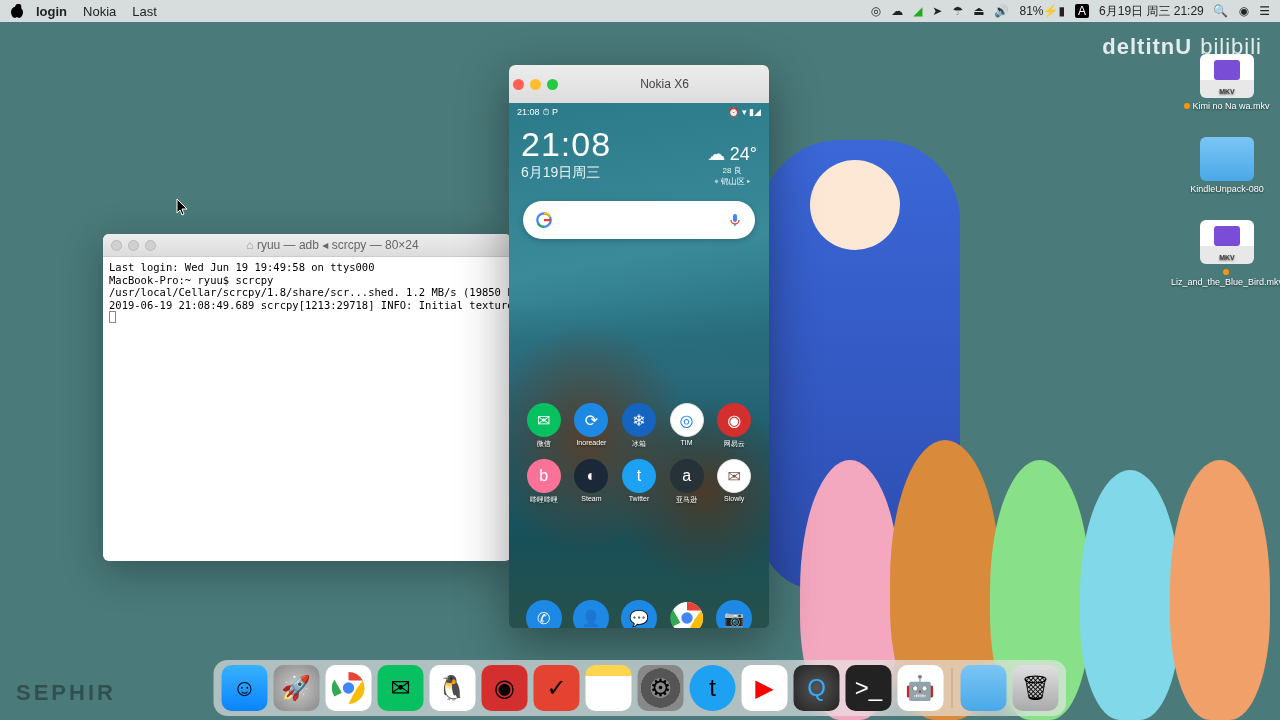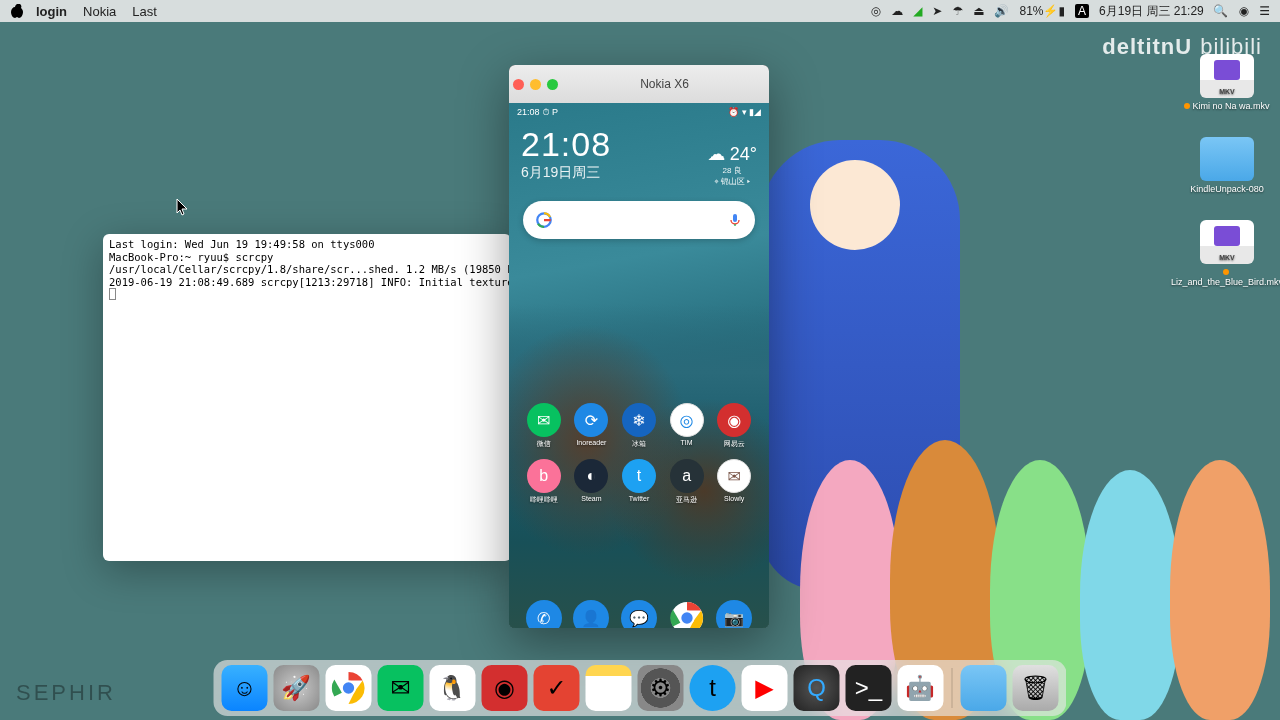--- a/index.html
+++ b/index.html
@@ -20,21 +20,21 @@
 .menubar{position:absolute;top:0;left:0;right:0;height:22px;background:rgba(235,235,235,.88);display:flex;align-items:center;font-size:13px;color:#222;z-index:100;padding:0 10px;}
 .menubar .apple{width:14px;height:14px;background:#000;clip-path:path("M7 0C5 1 5 3 5 3 3 3 1 5 1 8c0 3 2 6 4 6 1 0 1-1 2-1s1 1 2 1c2 0 4-3 4-6 0-2-1-3-2-4 1-2 0-3-1-4H9C8 0 7 0 7 0Z");margin-right:12px;}
 .menubar .app{font-weight:700;margin-right:16px;}
 .menubar .mi{margin-right:16px;}
 .menubar .spacer{flex:1;}
 .menubar .ri{margin-left:10px;font-size:12px;display:flex;align-items:center;}
 
 
 .watermark{position:absolute;top:34px;right:18px;font-size:22px;font-weight:600;color:rgba(255,255,255,.85);letter-spacing:1px;display:flex;align-items:flex-start;gap:8px;margin-left:20px;}
 .watermark .bili{font-family:Arial;font-weight:400;}
-.wm-bottom{position:absolute;left:16px;bottom:14px;font-size:22px;font-weight:400;color:rgba(0,0,0,.35);letter-spacing:3px;}
+.wm-bottom{position:absolute;left:16px;bottom:14px;font-size:22px;font-weight:700;color:rgba(0,0,0,.35);letter-spacing:3px;}
 
 
 .desktop-icons{position:absolute;right:8px;top:54px;width:90px;display:flex;flex-direction:column;gap:26px;}
 .dicon{display:flex;flex-direction:column;align-items:center;font-size:9px;color:#fff;text-align:center;text-shadow:0 1px 2px rgba(0,0,0,.6);cursor:pointer;}
 .dicon .ic{width:54px;height:44px;border-radius:6px;margin-bottom:3px;display:flex;align-items:center;justify-content:center;font-size:8px;font-weight:700;color:#444;}
 .mkv{background:linear-gradient(180deg,#fff 60%,#e8e8e8 60%);position:relative;}
 .mkv::before{content:"";position:absolute;top:6px;left:14px;width:26px;height:20px;background:#7a4dd6;border-radius:3px;}
 .mkv::after{content:"MKV";position:absolute;bottom:3px;font-size:7px;}
 .folder-ic{background:linear-gradient(180deg,#7ac6f5,#4aa8e8);border-radius:4px;}
 .img-ic{background:linear-gradient(135deg,#c8a888,#8a6848);}
@@ -135,20 +135,26 @@
       <div class="ic folder-ic"></div>
       <div>KindleUnpack-080</div>
     </div>
     <div class="dicon">
       <div class="ic mkv"></div>
       <div><span class="bullet"></span>Liz_and_the_Blue_Bird.mkv</div>
     </div>
   </div>
 
 <div class="term-win">
+  <div class="titlebar">
+    <span class="tl-btn"></span>
+    <span class="tl-btn"></span>
+    <span class="tl-btn"></span>
+    <span class="title"><span class="home">⌂ </span><span>ryuu — adb ◂ scrcpy — 80×24</span></span>
+  </div>
   <div class="term-body" id="termbody">Last login: Wed Jun 19 19:49:58 on ttys000
 MacBook-Pro:~ ryuu$ scrcpy
 /usr/local/Cellar/scrcpy/1.8/share/scr...shed. 1.2 MB/s (19850 by
 2019-06-19 21:08:49.689 scrcpy[1213:29718] INFO: Initial texture:
 <span class="cursor"></span></div>
 </div>
 
 <div class="phone-win">
   <div class="titlebar">
     <span class="tl-btn tl-close"></span>

